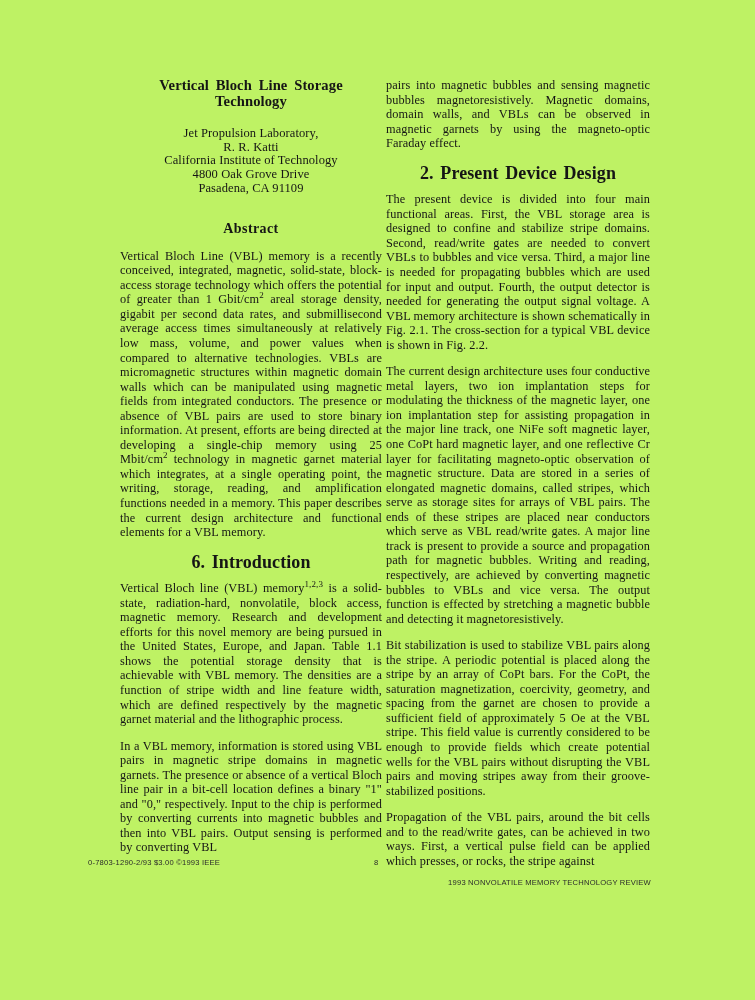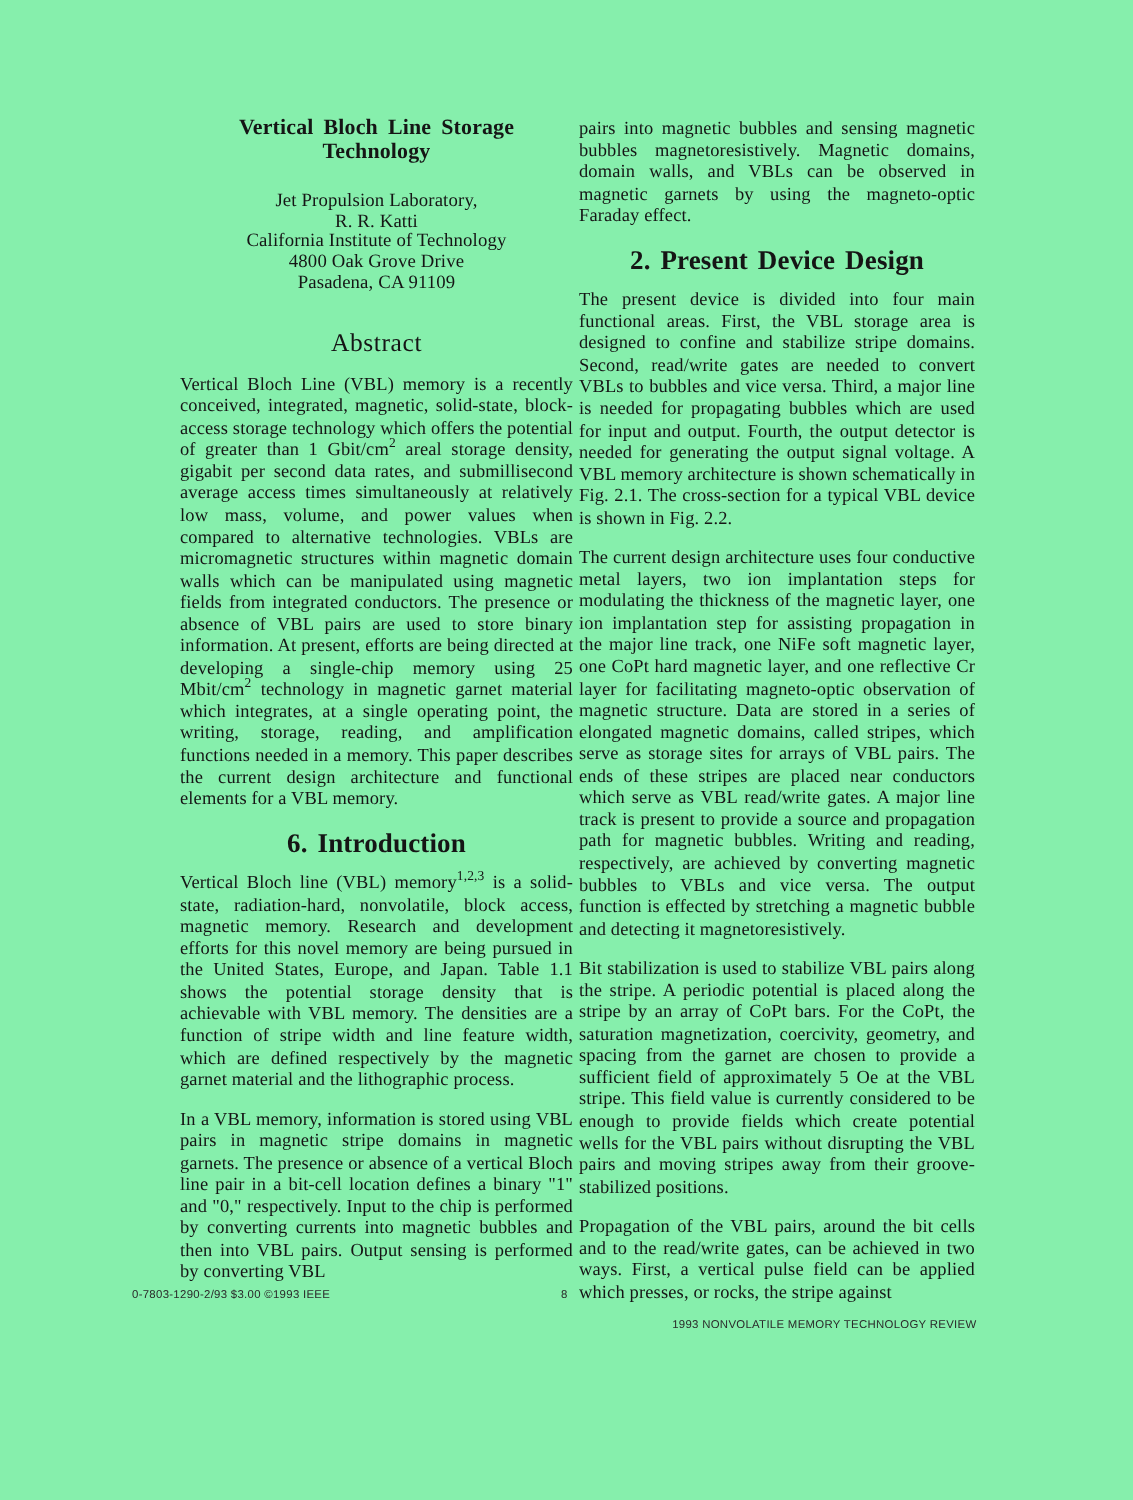--- a/index.html
+++ b/index.html
@@ -6,21 +6,21 @@
   body {
     width:755px; height:1000px;
     background:#ffffff;
     position:relative;
     font-family:"Liberation Serif", serif;
     color:#151515;
     -webkit-font-smoothing:antialiased;
   }
   .page {
     position:absolute; inset:0;
-    background:#86efac;
+    background:#bef264;
     overflow:hidden;
   }
   .col {
     position:absolute; top:78px;
     text-align:justify;
     font-size:12.3px;
     line-height:14.55px;
     letter-spacing:0.1px;
   }
   .col-left  { left:120px; width:262px; }
@@ -35,22 +35,22 @@
     margin:0;
   }
   .author-block {
     text-align:center;
     font-size:12.5px;
     line-height:13.6px;
     margin-top:18px;
   }
   .abstract-heading {
     text-align:center;
-    font-weight:normal;
-    font-size:17px;
+    font-weight:bold;
+    font-size:14px;
     letter-spacing:0.4px;
     margin-top:27px;
   }
   .section-heading {
     font-weight:bold;
     font-size:18px;
     word-spacing:2px;
     text-align:center;
     margin:15px 0 0 0;
   }

